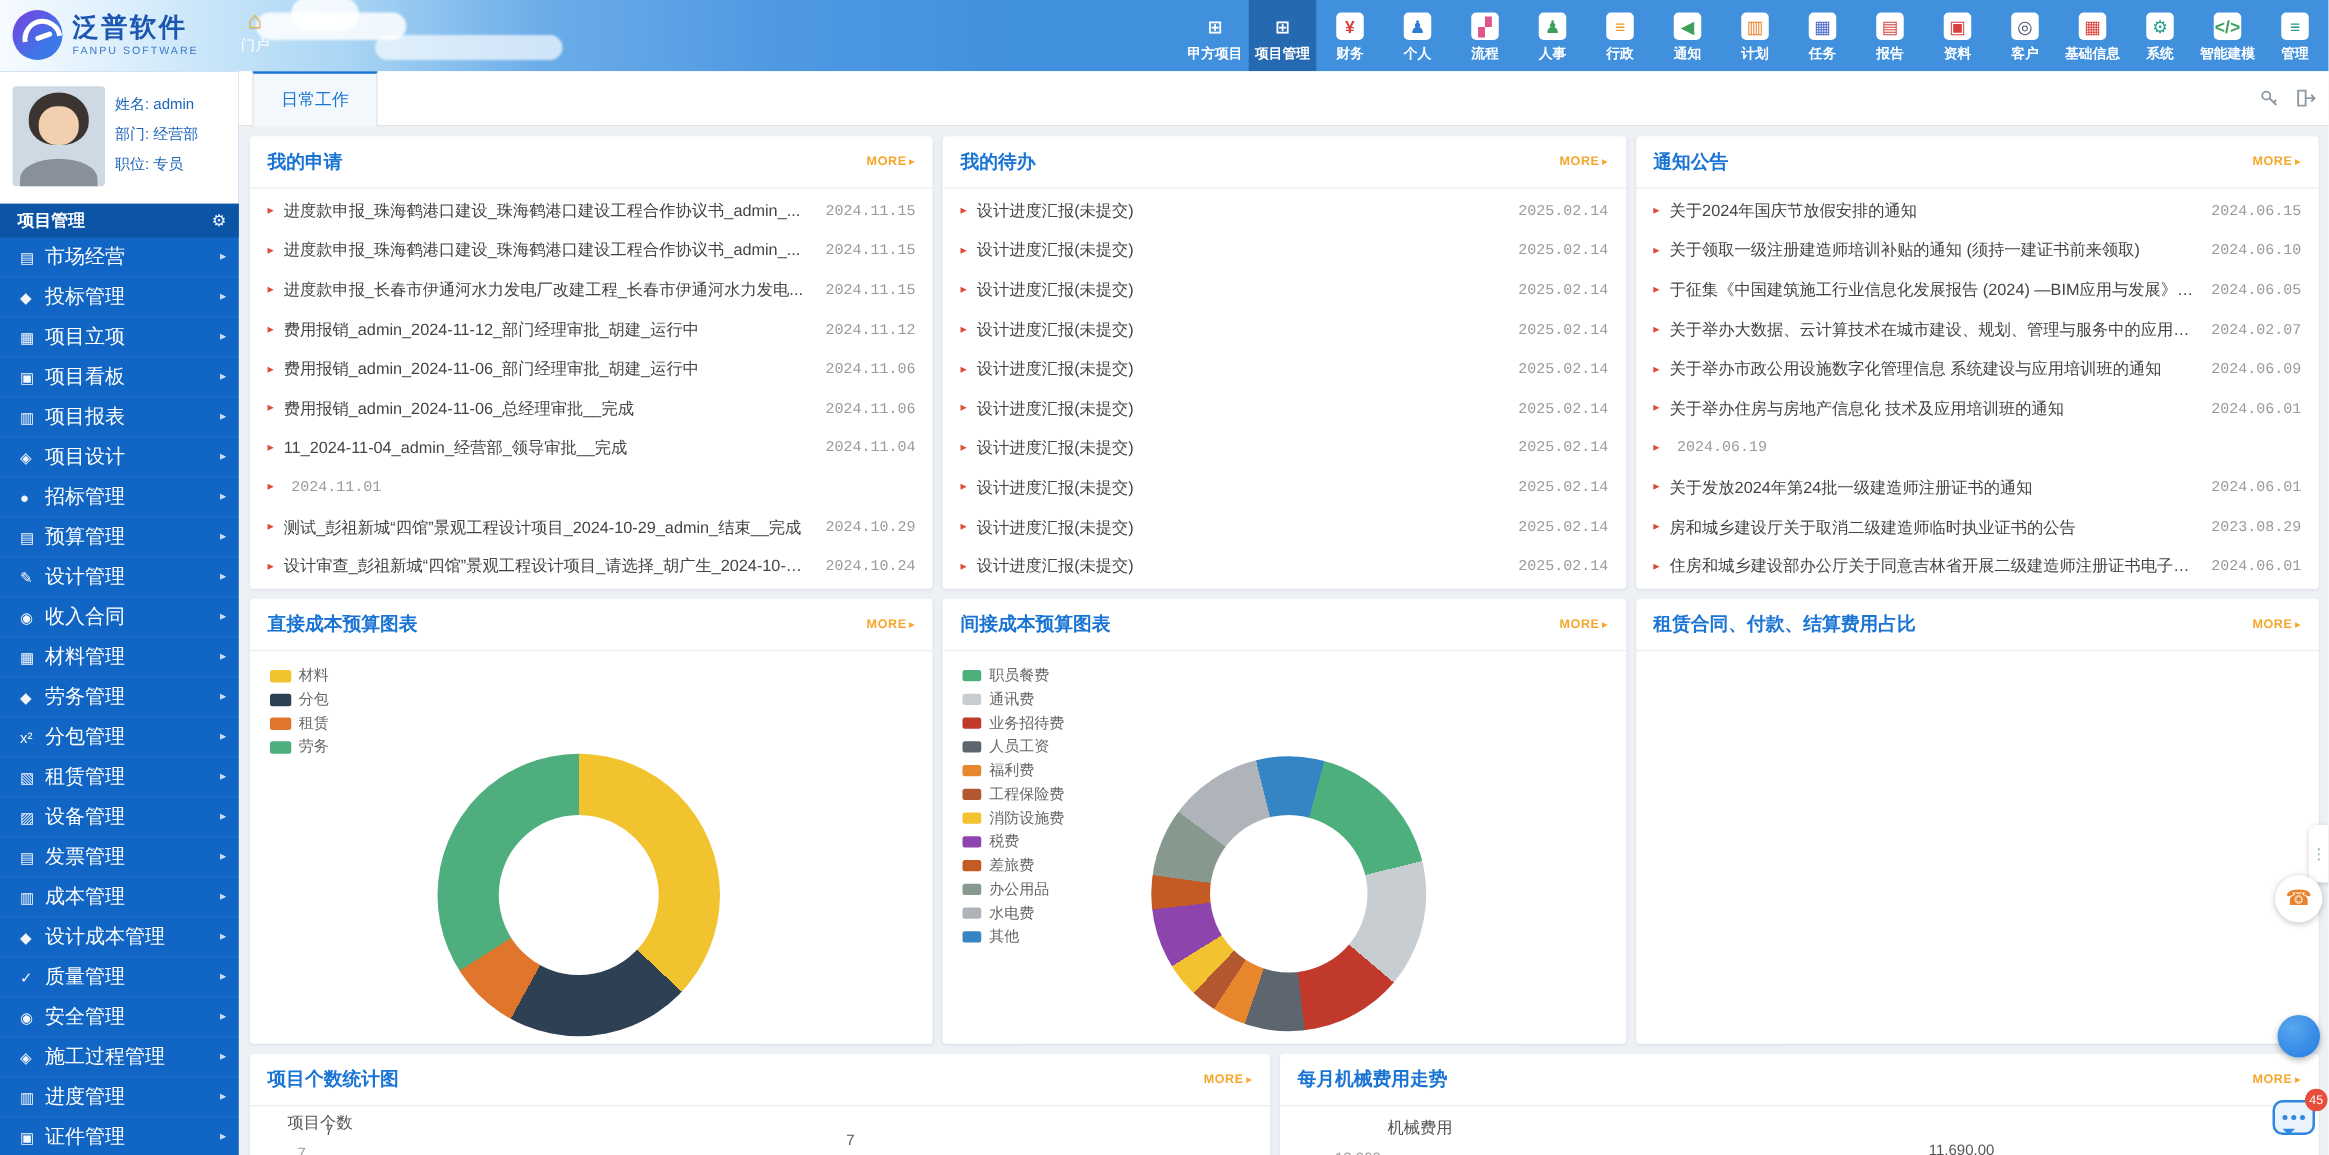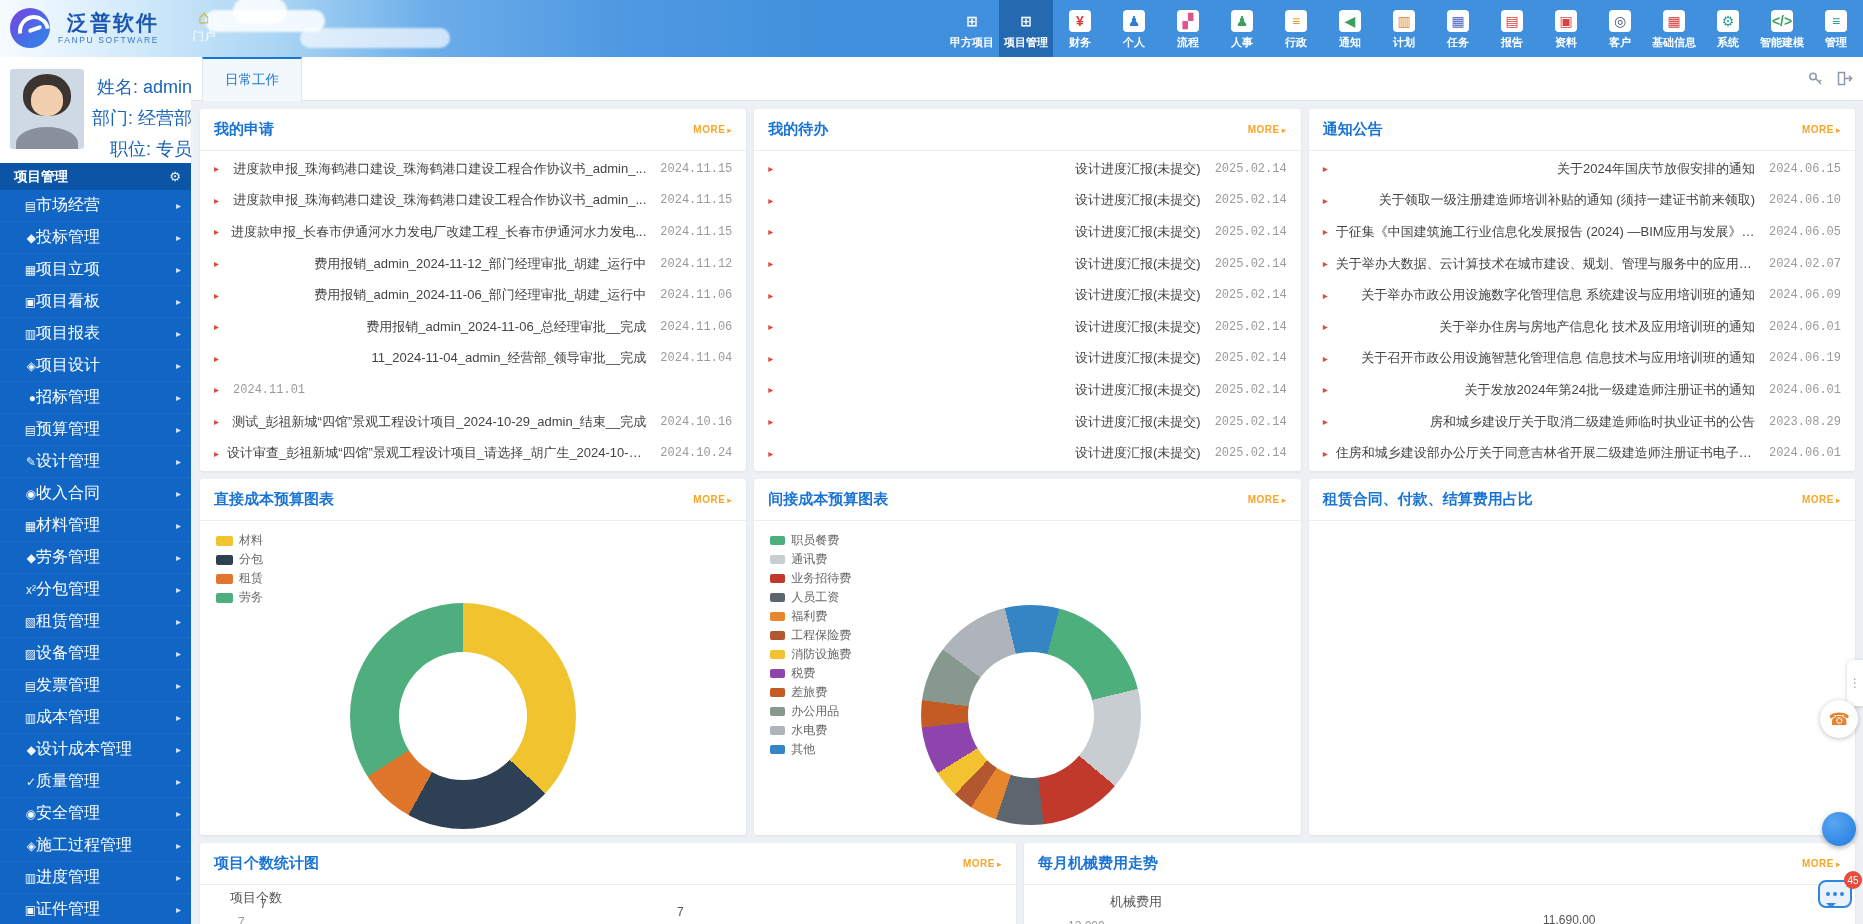--- a/index.html
+++ b/index.html
@@ -1,18 +1,18 @@
 <!DOCTYPE html>
 <html><head>
 <meta charset="utf-8">
 <style>
   * { margin:0; padding:0; box-sizing:border-box; }
   html,body { background:#fff; }
   body { font-family:"Liberation Sans","DejaVu Sans",sans-serif; }
-  #stage { position:relative; width:1863px; height:924px; background:#edf0f4; overflow:hidden;text-align:right; }
+  #stage { position:relative; width:1863px; height:924px; background:#edf0f4; overflow:hidden; }
 
   
   .topbar { position:absolute; left:0; top:0; width:1863px; height:57px;
     background:linear-gradient(90deg,#f6fbff 0,#d6ecfb 120px,#a9d5f4 280px,#6cadе9 430px,#4f99e2 620px,#4190dd 820px,#4190dd 100%);
     background:linear-gradient(90deg,#f6fbff 0,#d6ecfb 120px,#a9d5f4 280px,#6cade9 430px,#4f99e2 620px,#4190dd 820px,#4190dd 100%);
     overflow:hidden; }
   .cloud { position:absolute; background:rgba(255,255,255,.85); border-radius:40px; filter:blur(1px); }
   .cloud.c1 { left:205px; top:10px; width:120px; height:22px; }
   .cloud.c1::after { content:""; position:absolute; left:28px; top:-12px; width:54px; height:26px; background:inherit; border-radius:30px; }
   .cloud.c2 { left:300px; top:28px; width:150px; height:20px; opacity:.8; }
@@ -32,21 +32,21 @@
   .nav-item .lbl { font-size:11px; color:#fff; margin-top:3px; white-space:nowrap;font-weight:bold; }
 
   
   .sidebar { position:absolute; left:0; top:57px; width:191px; height:867px; background:#1166c5; }
   .user-card { height:106px; background:#fff; display:flex; padding:12px 8px 0 10px; gap:8px; }
   .avatar { width:74px; height:80px; background:#cfd9e3; border-radius:3px; position:relative; overflow:hidden; flex-shrink:0; }
   .avatar .hair { position:absolute; left:13px; top:5px; width:48px; height:42px; background:#3b3430; border-radius:50% 50% 44% 44%; }
   .avatar .face { position:absolute; left:21px; top:16px; width:32px; height:31px; background:#f2cfae; border-radius:46%; }
   .avatar .shoulders { position:absolute; left:6px; bottom:-10px; width:62px; height:32px; background:#87909b; border-radius:50% 50% 0 0; }
   .user-info { display:flex; flex-direction:column; gap:7px; padding-top:6px; }
-  .user-info div { font-size:18px; color:#1c64b8; white-space:nowrap; }
+  .user-info div { font-size:12px; color:#1c64b8; white-space:nowrap; }
   .side-header { height:27px; background:#0c55a6; color:#fff; display:flex; align-items:center; padding:0 10px 0 14px; font-size:13.5px; font-weight:bold; cursor:pointer; }
   .side-header .gear { margin-left:auto; font-size:13px; font-weight:normal; cursor:pointer; opacity:.95; }
   .side-menu { list-style:none; }
   .side-menu li { height:32px; display:flex; align-items:center; padding:0 10px 0 16px; color:#fff; cursor:pointer; border-bottom:1px solid rgba(255,255,255,.05); }
   .side-menu li .mi { width:20px; font-size:12px; opacity:.95; }
   .side-menu li .ml { font-size:16px; }
   .side-menu li .chev { margin-left:auto; font-size:10px; opacity:.8; }
 
   
   .main { position:absolute; left:191px; top:57px; right:0; bottom:0; }
@@ -423,21 +423,21 @@
                 <span class="txt">11_2024-11-04_admin_经营部_领导审批__完成</span>
                 <span class="date">2024.11.04</span>
               </div>
               <div class="prow">
                 <span class="bullet">▸</span>
                 <span class="date">2024.11.01</span>
               </div>
               <div class="prow">
                 <span class="bullet">▸</span>
                 <span class="txt">测试_彭祖新城“四馆”景观工程设计项目_2024-10-29_admin_结束__完成</span>
-                <span class="date">2024.10.16</span>
+                <span class="date">2024.10.29</span>
               </div>
               <div class="prow">
                 <span class="bullet">▸</span>
                 <span class="txt">设计审查_彭祖新城“四馆”景观工程设计项目_请选择_胡广生_2024-10-2...</span>
                 <span class="date">2024.10.24</span>
               </div>
           </div>
         </div>
 
         <div class="card">
@@ -536,21 +536,20 @@
                 <span class="txt">关于举办市政公用设施数字化管理信息 系统建设与应用培训班的通知</span>
                 <span class="date">2024.06.09</span>
               </div>
               <div class="prow">
                 <span class="bullet">▸</span>
                 <span class="txt">关于举办住房与房地产信息化 技术及应用培训班的通知</span>
                 <span class="date">2024.06.01</span>
               </div>
               <div class="prow">
                 <span class="bullet">▸</span>
-                <span class="txt">关于召开市政公用设施智慧化管理信息 信息技术与应用培训班的通知</span>
                 <span class="date">2024.06.19</span>
               </div>
               <div class="prow">
                 <span class="bullet">▸</span>
                 <span class="txt">关于发放2024年第24批一级建造师注册证书的通知</span>
                 <span class="date">2024.06.01</span>
               </div>
               <div class="prow">
                 <span class="bullet">▸</span>
                 <span class="txt">房和城乡建设厅关于取消二级建造师临时执业证书的公告</span>

